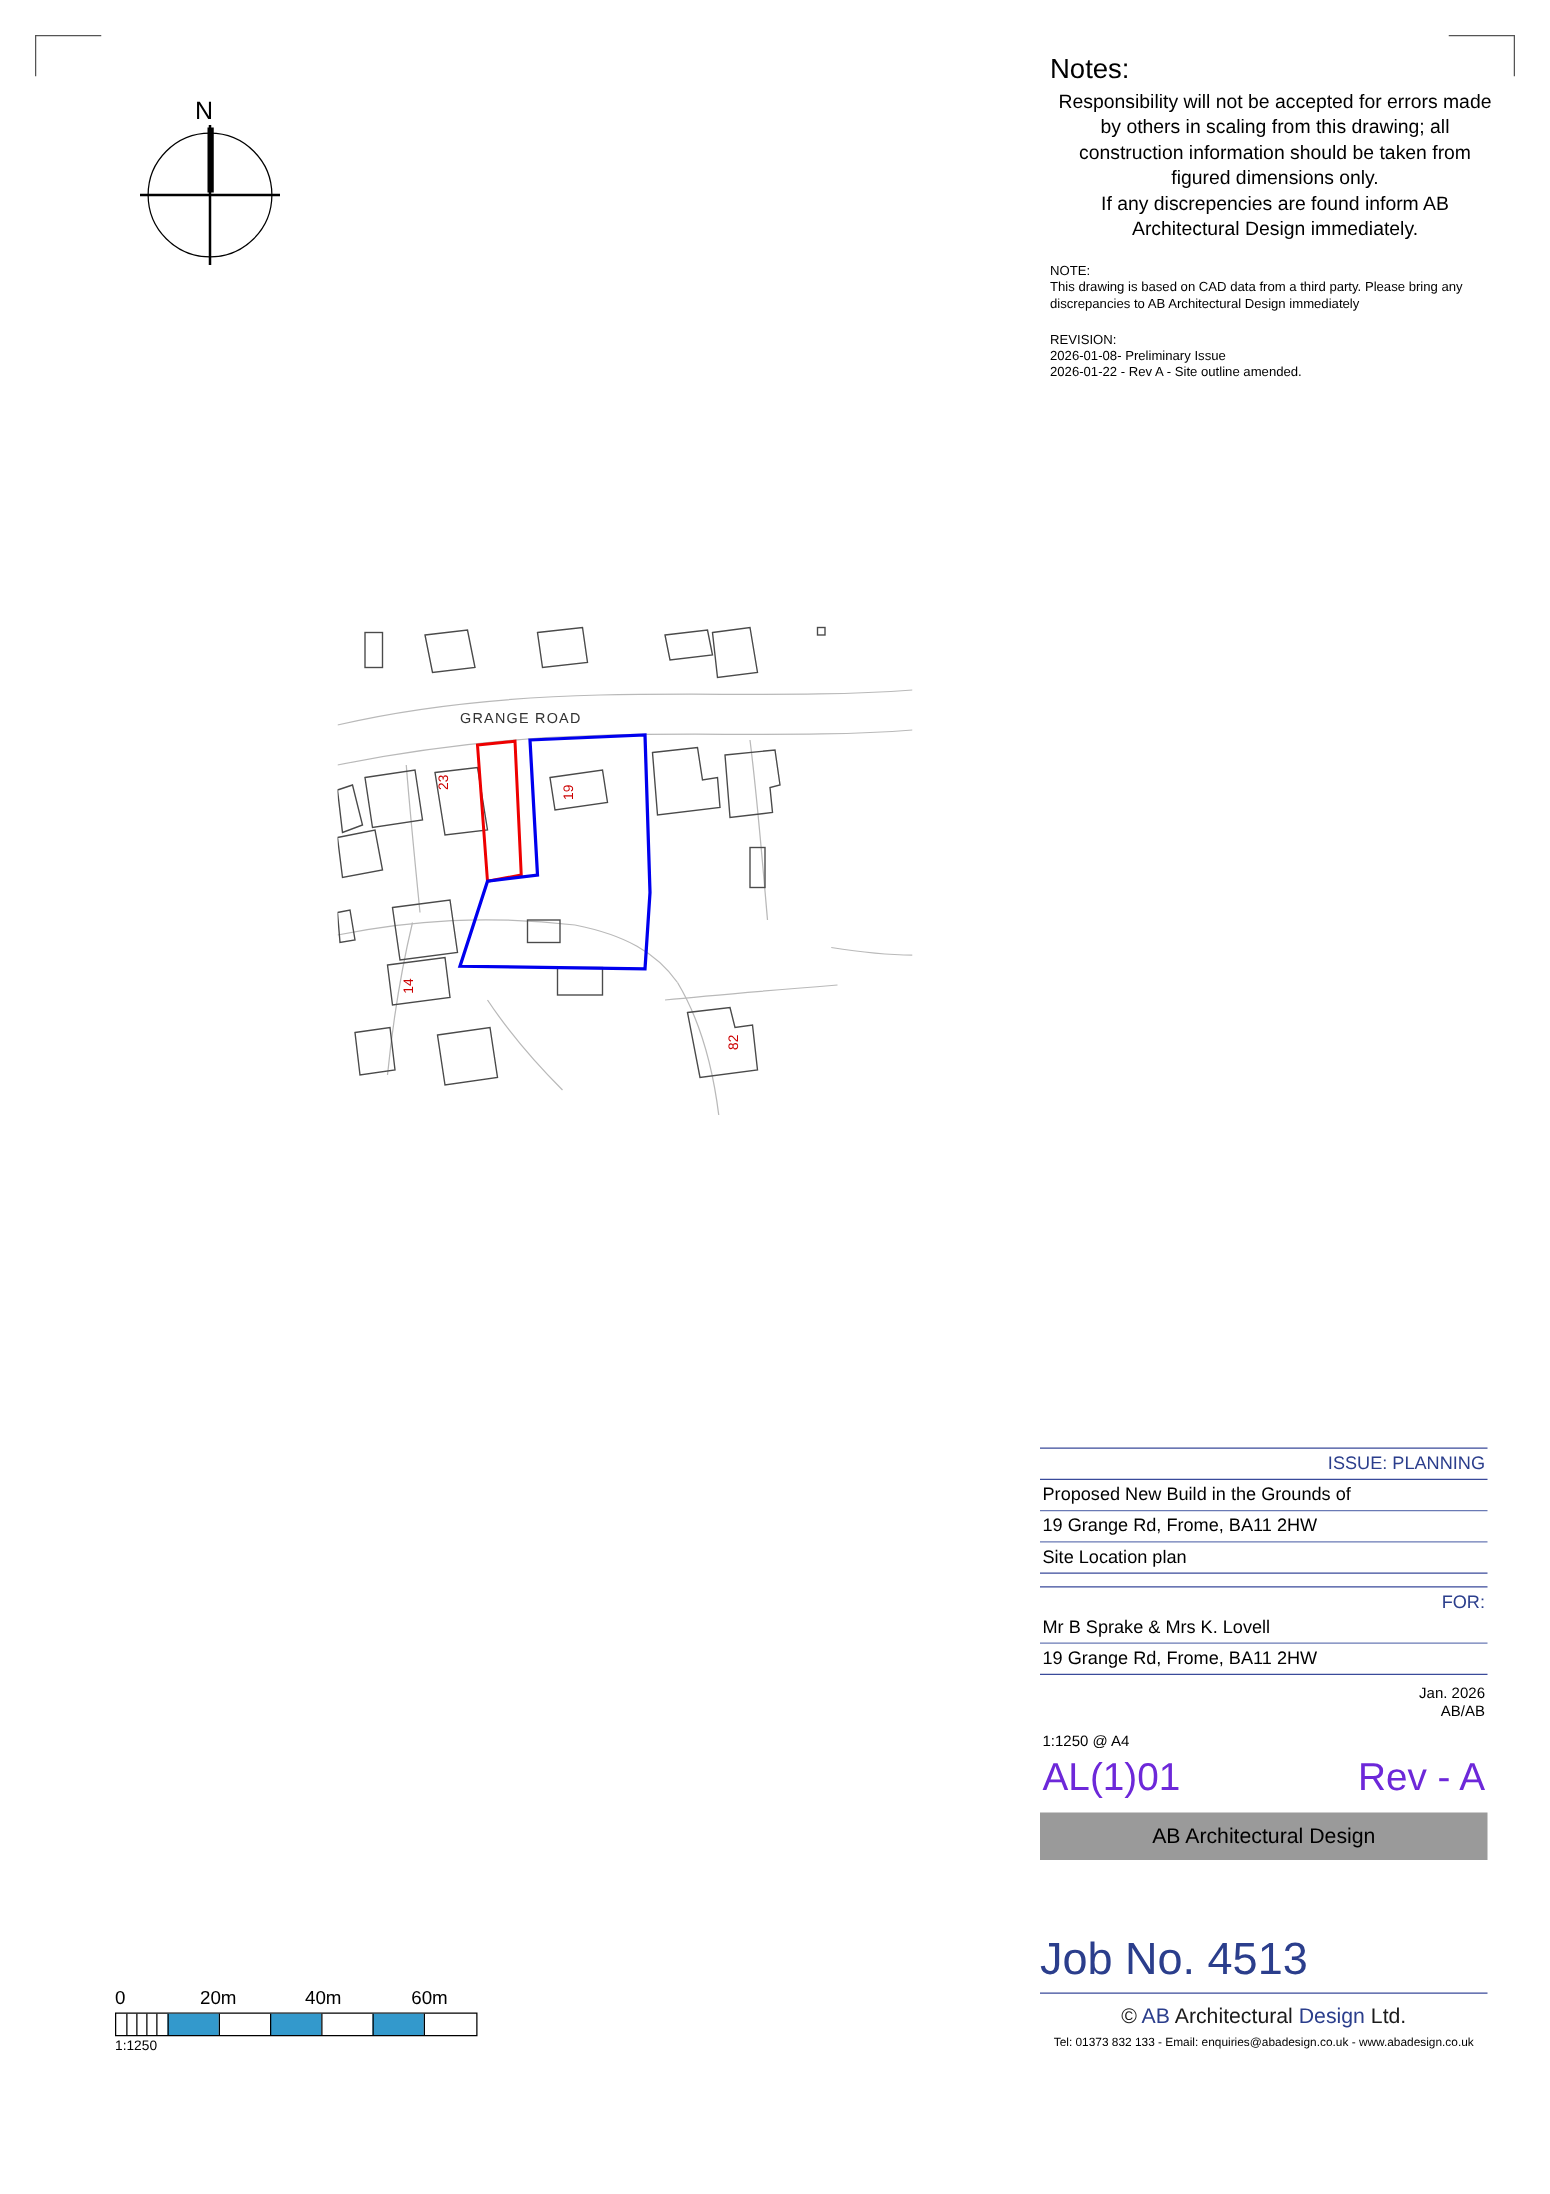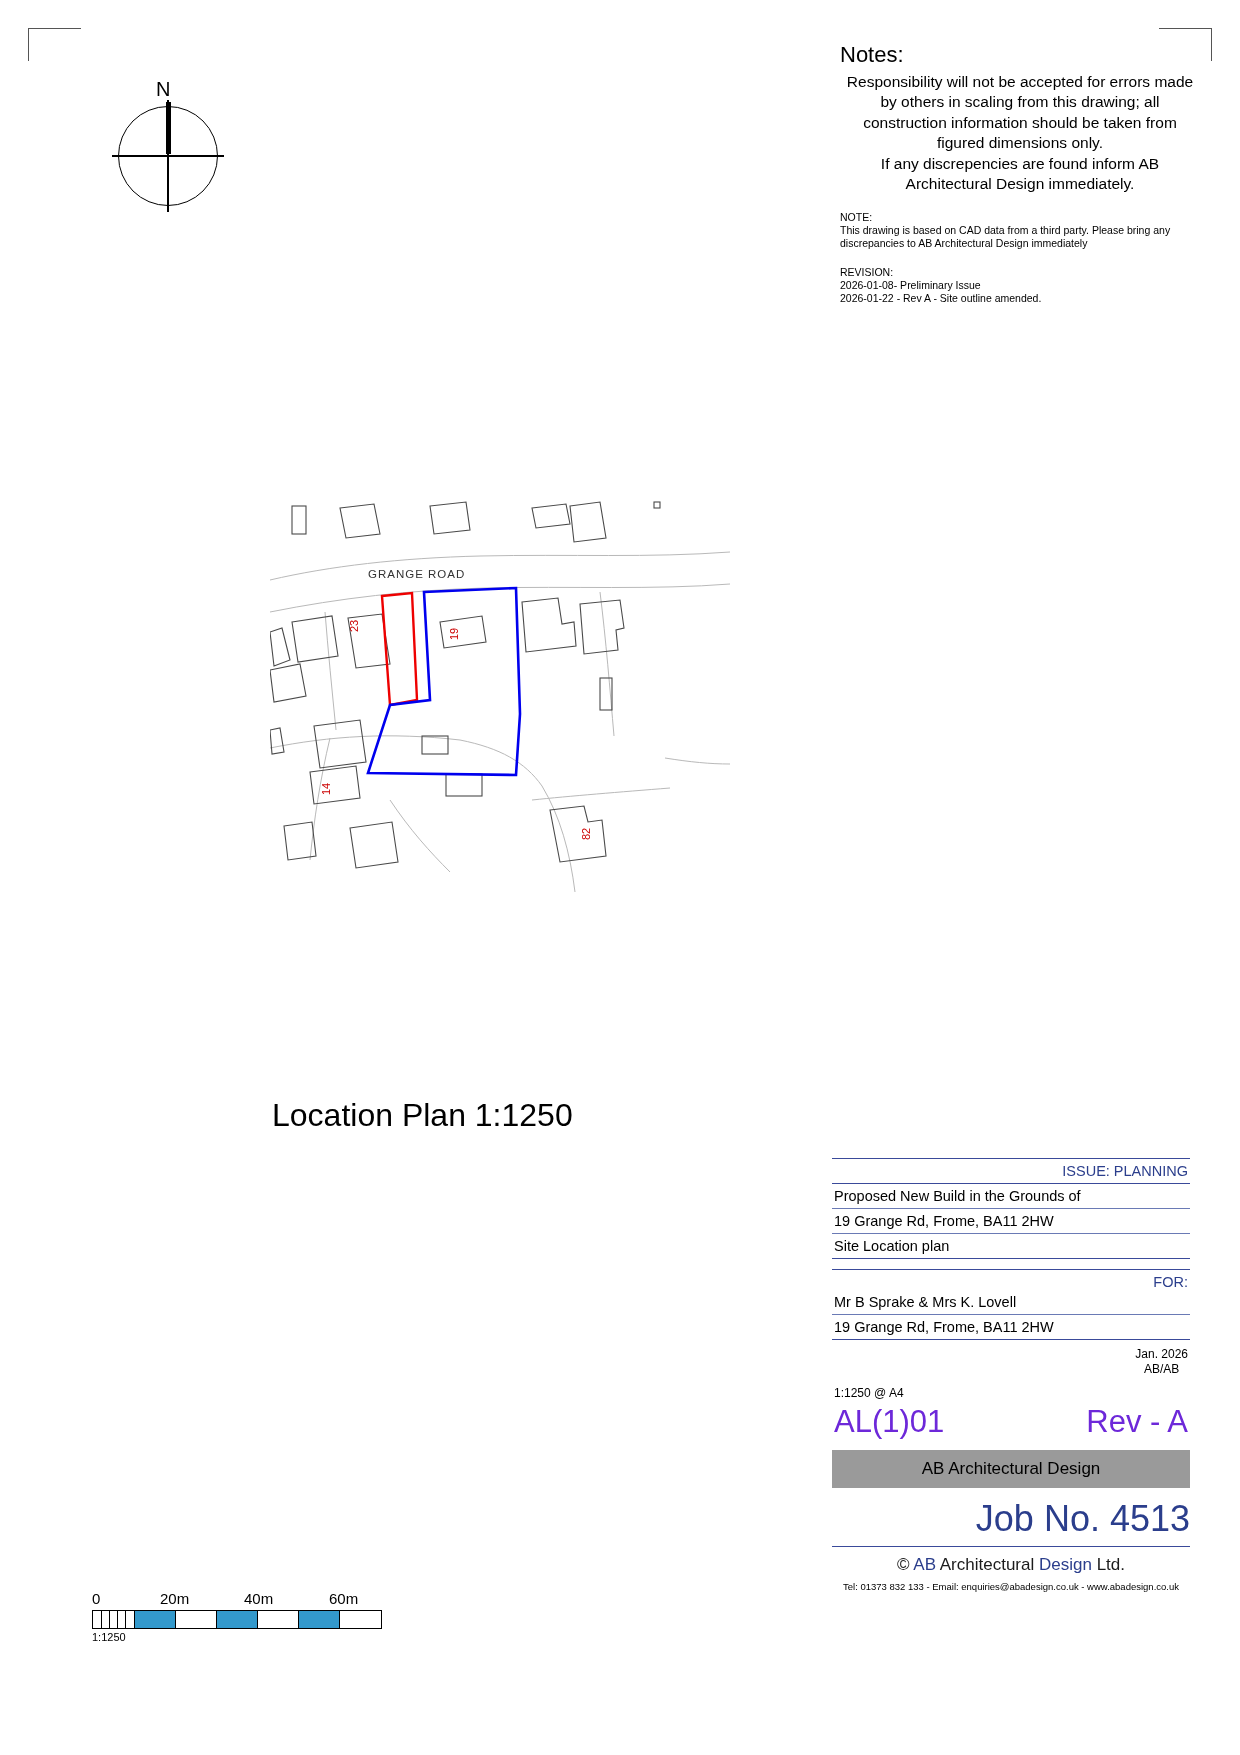--- a/index.html
+++ b/index.html
@@ -140,21 +140,21 @@
   .tb-blue { color: #2b3e8c; text-align: right; }
   .tb-gap { height: 10px; }
 
   .tb-scale-row {
     display: flex;
     align-items: flex-start;
     justify-content: space-between;
     padding: 7px 2px 2px 2px;
   }
   .tb-scale-row .left { font-size: 12px; margin-top: 39px; }
-  .tb-scale-row .right { font-size: 12px; line-height: 1.25; text-align: center; }
+  .tb-scale-row .right { font-size: 12px; line-height: 1.25; text-align: right; }
 
   .tb-big-row {
     display: flex;
     align-items: baseline;
     justify-content: space-between;
     padding: 2px 2px 8px 2px;
     color: #6d28d9;
   }
   .tb-big-row .dwgno { font-size: 31px; }
   .tb-big-row .rev { font-size: 31px; }
@@ -163,23 +163,24 @@
     background: #9a9a9a;
     color: #000;
     text-align: center;
     font-size: 17px;
     padding: 9px 12px;
     margin-top: 2px;
   }
   .tb-job {
     color: #2b3e8c;
     font-size: 36px;
-    text-align: right;
+    text-align: left;
     padding: 10px 0 6px 0;
     border-bottom: 1px solid #3a4a9a;
+    margin-top: 48px;
   }
   .tb-copy {
     text-align: center;
     font-size: 17px;
     padding: 8px 0 2px 0;
   }
   .tb-copy .dark { color: #1b1b1b; }
   .tb-copy .blue { color: #2b3e8c; }
   .tb-contact {
     text-align: center;
@@ -303,21 +304,20 @@
         <text x="320" y="340" transform="rotate(-90 320 340)">82</text>
       </g>
 
       <text x="98" y="78" font-family="Liberation Sans, sans-serif" font-size="11.5" fill="#333" letter-spacing="1">GRANGE ROAD</text>
 
       <polygon points="112,96 142,93 147,200 120,205" fill="none" stroke="#ee0000" stroke-width="2.4"></polygon>
       <polygon points="154,92 246,88 250,214 246,275 98,273 120,205 160,200" fill="none" stroke="#0000ee" stroke-width="2.6"></polygon>
     </svg>
   </div>
 
-  <div class="plan-title">Location Plan 1:1250</div>
 
   <div class="titleblock">
     <div class="tb-rule"></div>
     <div class="tb-row tb-blue">ISSUE: PLANNING</div>
     <div class="tb-rule"></div>
     <div class="tb-row">Proposed New Build in the Grounds of</div>
     <div class="tb-rule thin"></div>
     <div class="tb-row">19 Grange Rd, Frome, BA11 2HW</div>
     <div class="tb-rule thin"></div>
     <div class="tb-row">Site Location plan</div>

